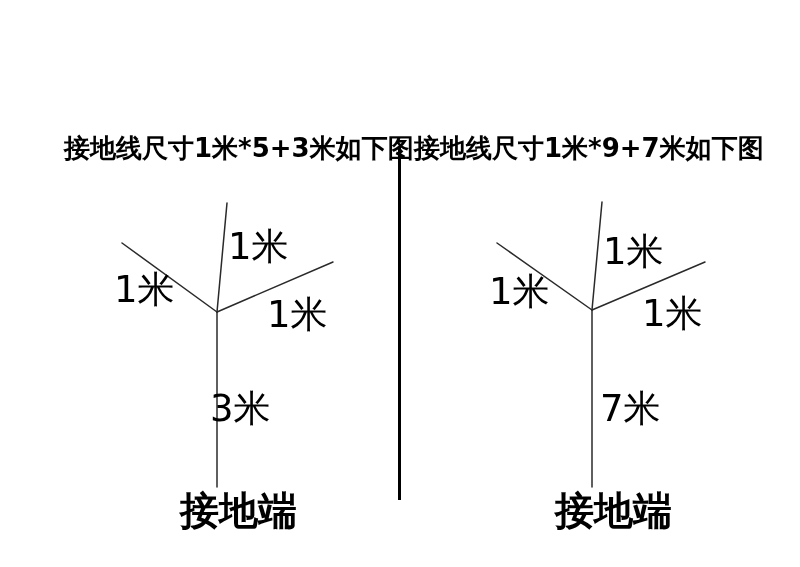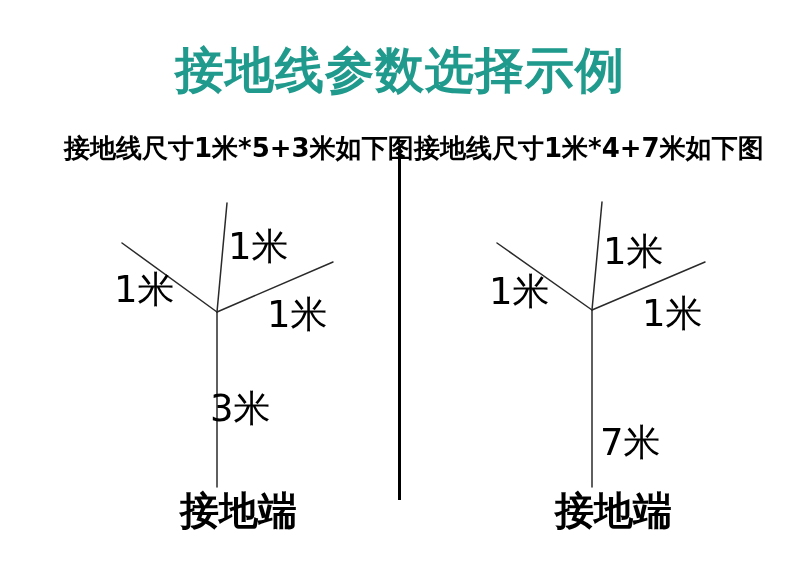--- a/index.html
+++ b/index.html
@@ -76,21 +76,20 @@
     color: var(--text-color);
     white-space: nowrap;
     line-height: 1;
   }
 </style>
 </head>
 <body>
 
 <div class="page">
 
-  <h1 class="title">接地线参数选择示例</h1>
 
   <div class="divider"></div>
 
   <svg class="diagram-svg" viewBox="0 0 800 567">
 
     <g stroke="currentColor" stroke-width="1.5" stroke-linecap="round">
       <line x1="227" y1="203" x2="217" y2="312"></line>
       <line x1="122" y1="243" x2="217" y2="312"></line>
       <line x1="333" y1="262" x2="217" y2="312"></line>
       <line x1="217" y1="312" x2="217" y2="487"></line>
@@ -107,21 +106,21 @@
   <section>
     <div class="subtitle left-panel">接地线尺寸1米*5+3米如下图</div>
     <span class="wire-label" style="left:228px; top:228px;">1米</span>
     <span class="wire-label" style="left:114px; top:271px;">1米</span>
     <span class="wire-label" style="left:267px; top:296px;">1米</span>
     <span class="wire-label" style="left:210px; top:390px;text-align:right;">3米</span>
     <span class="ground-label" style="left:180px;">接地端</span>
   </section>
 
   <section>
-    <div class="subtitle right-panel">接地线尺寸1米*4+7米如下图</div>
+    <div class="subtitle right-panel">接地线尺寸1米*9+7米如下图</div>
     <span class="wire-label" style="left:603px; top:233px;">1米</span>
     <span class="wire-label" style="left:489px; top:273px;">1米</span>
     <span class="wire-label" style="left:642px; top:295px;">1米</span>
-    <span class="wire-label" style="left:600px; top:390px;margin-top:34px;">7米</span>
+    <span class="wire-label" style="left:600px; top:390px;">7米</span>
     <span class="ground-label" style="left:555px;">接地端</span>
   </section>
 
 </div>
 
 </body></html>

